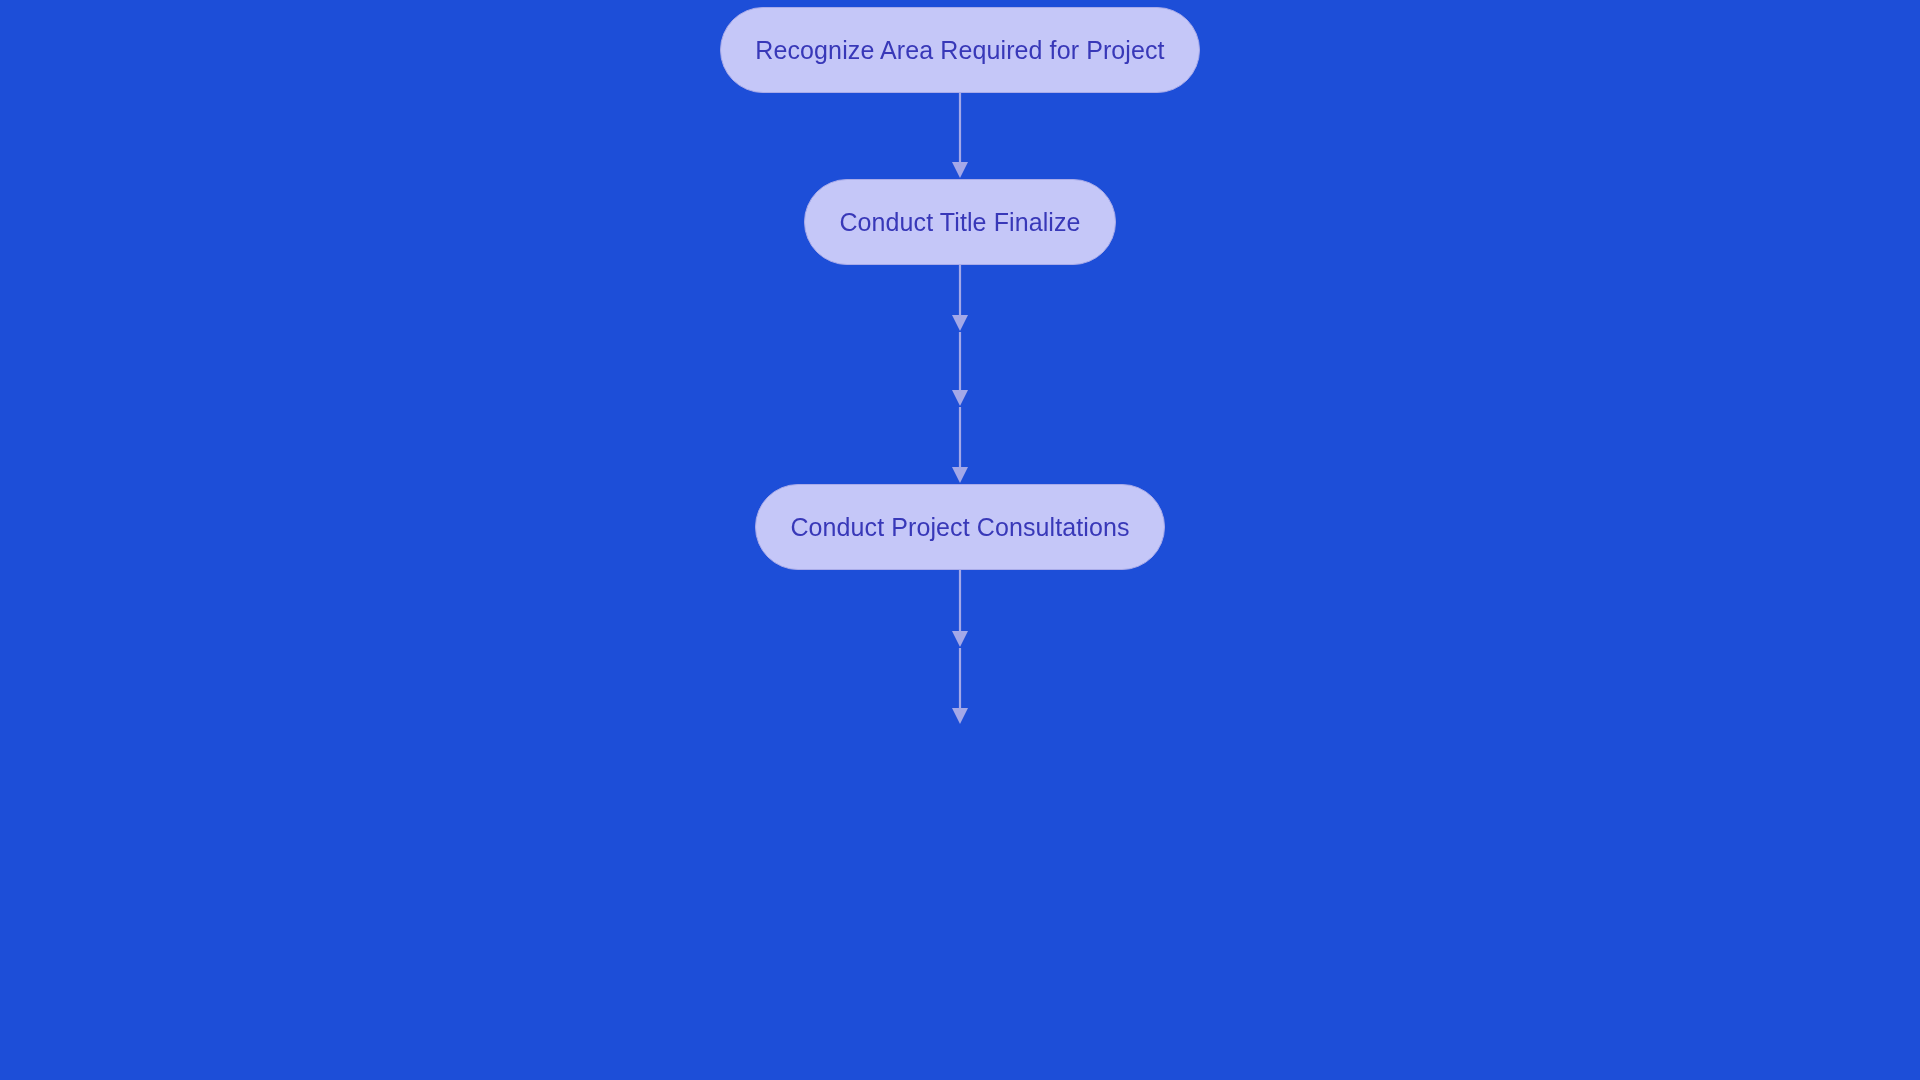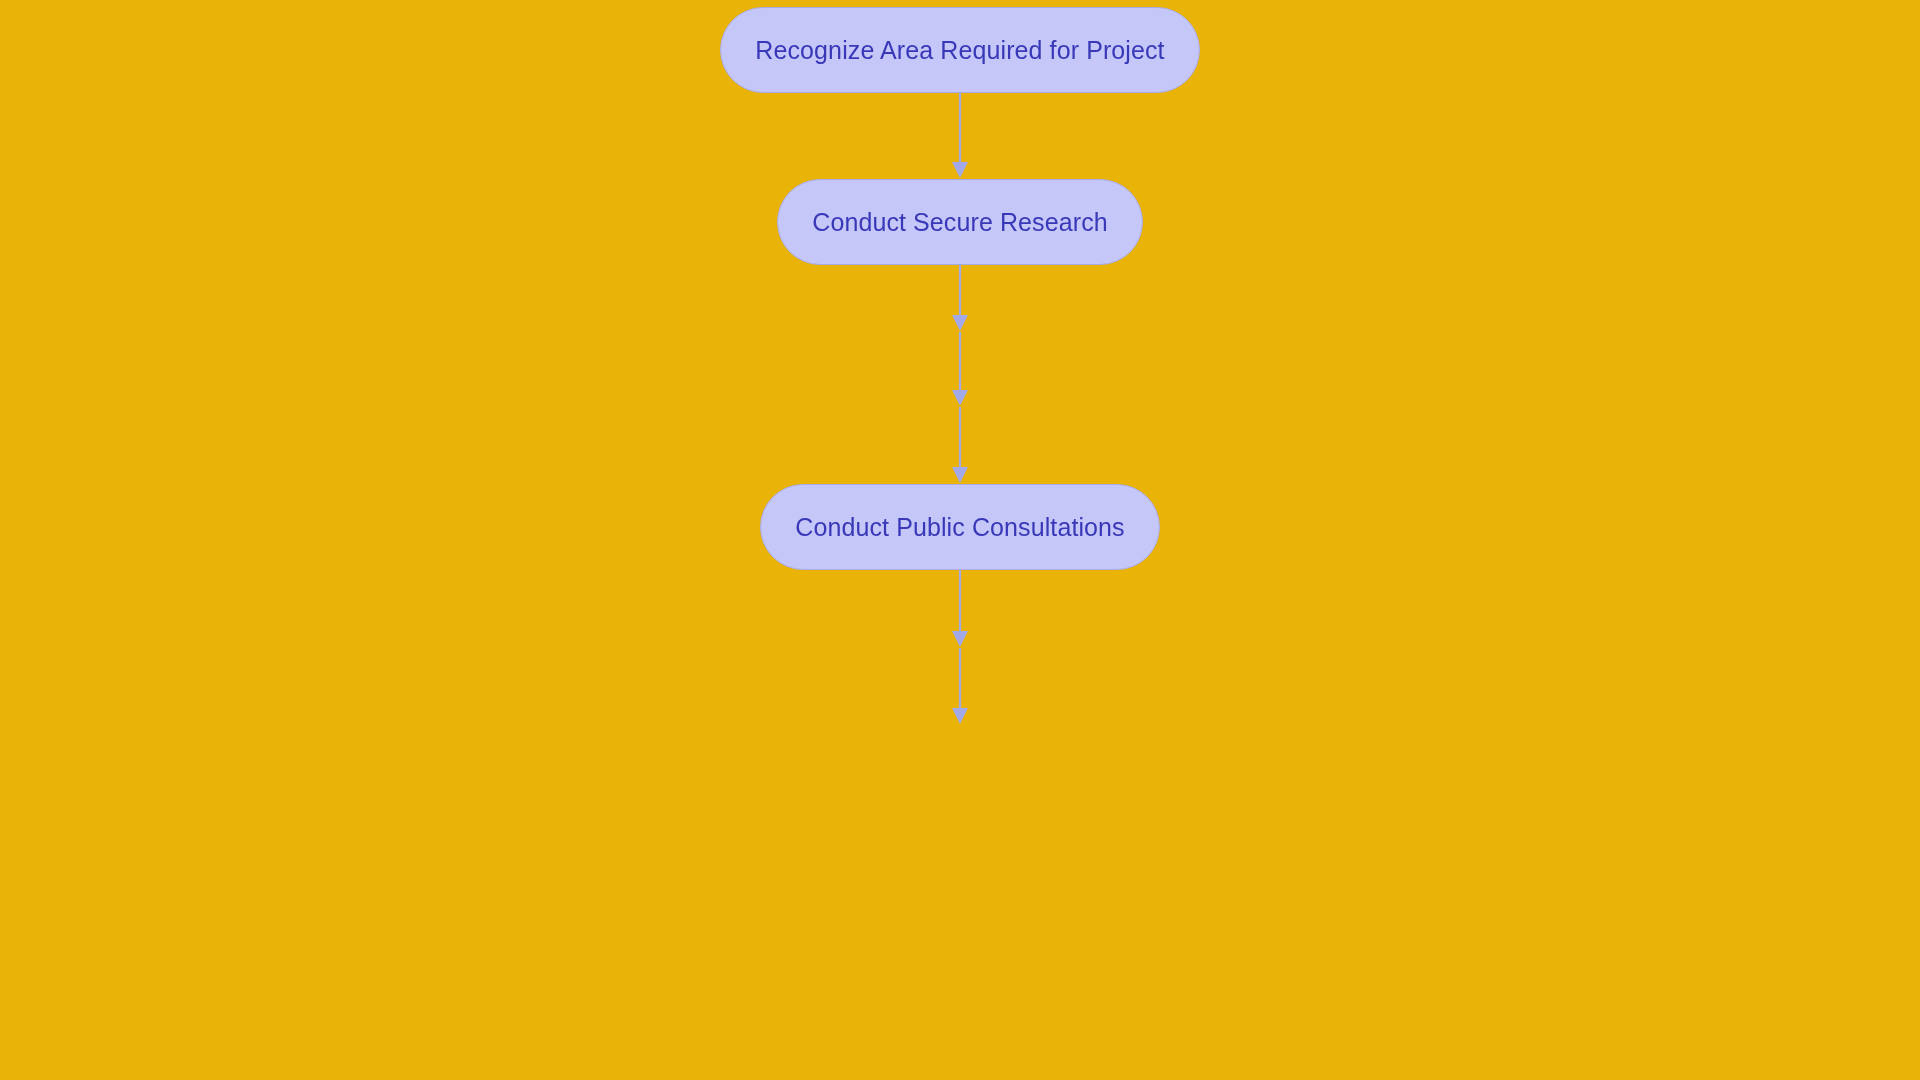--- a/index.html
+++ b/index.html
@@ -9,21 +9,21 @@
     width: 1920px;
     height: 1080px;
     background: #ffffff;
     overflow: hidden;
   }
 
   #flow-canvas {
     position: relative;
     width: 1920px;
     height: 1080px;
-    background: #eab308;
+    background: #1d4ed8;
     font-family: "Liberation Sans", "DejaVu Sans", sans-serif;
   }
 
   .flow-column {
     position: absolute;
     left: 0;
     top: 0;
     width: 1920px;
     height: 1080px;
     display: flex;
@@ -84,21 +84,21 @@
     </div>
 
     <div class="connector" style="height:86px;">
       <svg viewBox="0 0 18 86" preserveAspectRatio="none" aria-hidden="true">
         <line x1="9" y1="0" x2="9" y2="72" stroke="#a3a8e8" stroke-width="2.2"></line>
         <polygon points="1,69 17,69 9,85" fill="#a3a8e8"></polygon>
       </svg>
     </div>
 
     <div class="node">
-      <span class="node-label">Conduct Secure Research</span>
+      <span class="node-label">Conduct Title Finalize</span>
     </div>
 
     <div class="connector" style="height:67px;">
       <svg viewBox="0 0 18 67" preserveAspectRatio="none" aria-hidden="true">
         <line x1="9" y1="0" x2="9" y2="53" stroke="#a3a8e8" stroke-width="2.2"></line>
         <polygon points="1,50 17,50 9,66" fill="#a3a8e8"></polygon>
       </svg>
     </div>
 
 
@@ -111,21 +111,21 @@
 
 
     <div class="connector" style="height:77px;">
       <svg viewBox="0 0 18 77" preserveAspectRatio="none" aria-hidden="true">
         <line x1="9" y1="0" x2="9" y2="63" stroke="#a3a8e8" stroke-width="2.2"></line>
         <polygon points="1,60 17,60 9,76" fill="#a3a8e8"></polygon>
       </svg>
     </div>
 
     <div class="node">
-      <span class="node-label">Conduct Public Consultations</span>
+      <span class="node-label">Conduct Project Consultations</span>
     </div>
 
     <div class="connector" style="height:78px;">
       <svg viewBox="0 0 18 78" preserveAspectRatio="none" aria-hidden="true">
         <line x1="9" y1="0" x2="9" y2="64" stroke="#a3a8e8" stroke-width="2.2"></line>
         <polygon points="1,61 17,61 9,77" fill="#a3a8e8"></polygon>
       </svg>
     </div>
 
 

